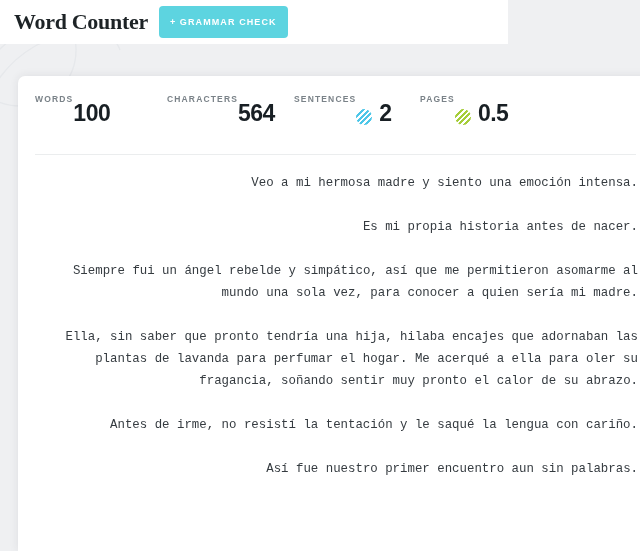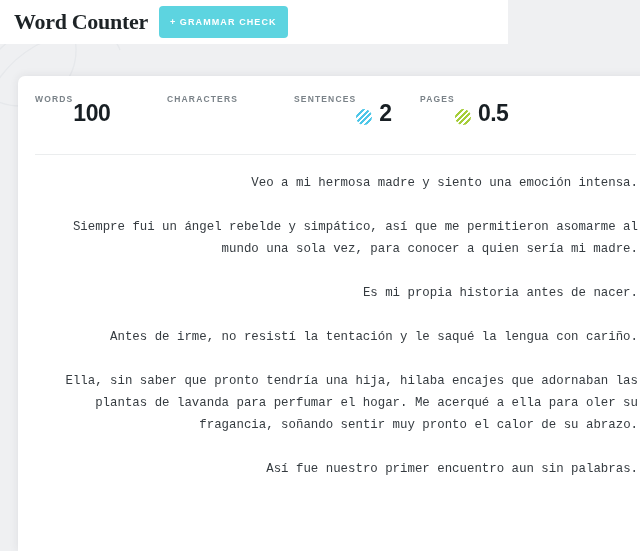--- a/index.html
+++ b/index.html
@@ -187,20 +187,23 @@
 
     <div class="stat" style="width:132px">
       <div class="stat-label">Words</div>
       <div class="stat-value-row">
         <div class="stat-value">100</div>
       </div>
     </div>
 
     <div class="stat" style="width:127px">
       <div class="stat-label">Characters</div>
+      <div class="stat-value-row">
+        <div class="stat-value">564</div>
+      </div>
     </div>
 
     <div class="stat" style="width:126px">
       <div class="stat-label">Sentences</div>
       <div class="stat-value-row">
         <span class="stat-icon cyan"></span>
         <div class="stat-value">2</div>
       </div>
     </div>
 
@@ -212,20 +215,20 @@
         <div class="stat-value">0.5</div>
       </div>
     </div>
 
   </div>
 
   <div class="divider"></div>
 
   <div class="doc">
     <p>Veo a mi hermosa madre y siento una emoción intensa.</p>
+    <p>Es mi propia historia antes de nacer.</p>
     <p>Siempre fui un ángel rebelde y simpático, así que me permitieron asomarme al mundo una sola vez, para conocer a quien sería mi madre.</p>
-    <p>Es mi propia historia antes de nacer.</p>
+    <p>Ella, sin saber que pronto tendría una hija, hilaba encajes que adornaban las plantas de lavanda para perfumar el hogar. Me acerqué a ella para oler su fragancia, soñando sentir muy pronto el calor de su abrazo.</p>
     <p>Antes de irme, no resistí la tentación y le saqué la lengua con cariño.</p>
-    <p>Ella, sin saber que pronto tendría una hija, hilaba encajes que adornaban las plantas de lavanda para perfumar el hogar. Me acerqué a ella para oler su fragancia, soñando sentir muy pronto el calor de su abrazo.</p>
     <p>Así fue nuestro primer encuentro aun sin palabras.</p>
   </div>
 
 </div>
 
 </body></html>

